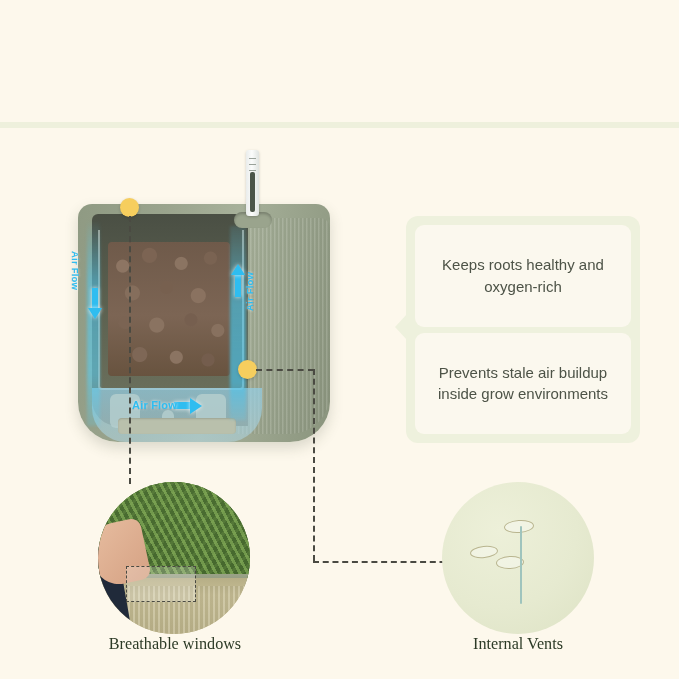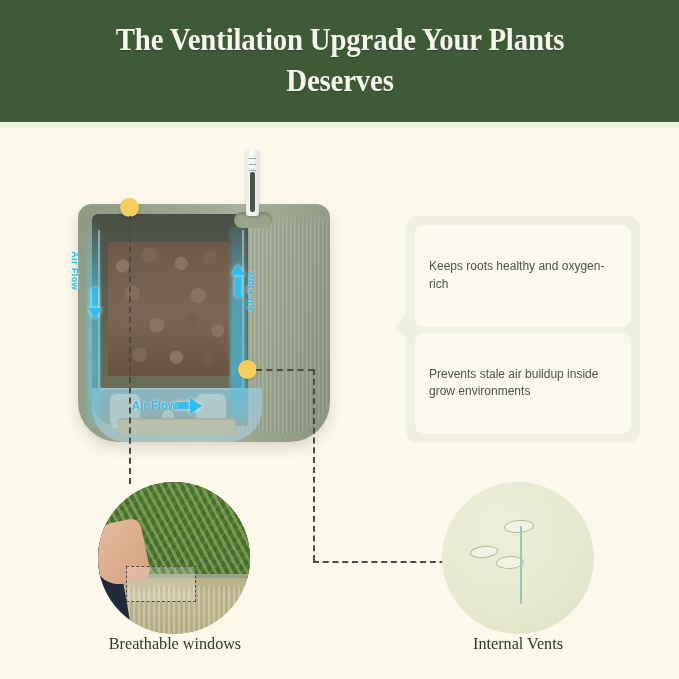--- a/index.html
+++ b/index.html
@@ -174,22 +174,23 @@
   .cards{position:absolute;left:9px;top:9px;width:216px;height:209px;display:flex;flex-direction:column;gap:6px;}
   .card{
     flex:1;
     background:#fbf8ee;
     border-radius:9px;
     display:flex;align-items:center;justify-content:center;
     padding:0 14px;
     box-sizing:border-box;
   }
   .card-text{
-    font-size:12px;
+    font-size:15px;
     color:#4d5347;
+    text-align:center;
     line-height:1.45;
   }
 
   
   .circ{position:absolute;width:152px;height:152px;border-radius:50%;overflow:hidden;}
   .circ-left{left:98px;top:482px;
     background:linear-gradient(180deg,#5f7d4a 0%,#587741 40%,#4e6b3a 58%,#b9b089 60%,#c2b98f 100%);
   }
   
   .foliage{
@@ -249,23 +250,20 @@
     transform:scaleX(0.95);
   }
   .cap-left{left:55px;top:634px;width:240px;}
   .cap-right{left:398px;top:634px;width:240px;}
 </style>
 </head>
 <body>
 
 <div id="root">
 
-  <div class="header">
-    <div class="header-title">The Ventilation Upgrade Your Plants Deserves</div>
-  </div>
   <div class="header-rule"></div>
 
   <div class="product">
     <div class="shell"></div>
     <div class="ribs"></div>
 
     <div class="interior"></div>
     <div class="liner"></div>
     <div class="soil"></div>
 

